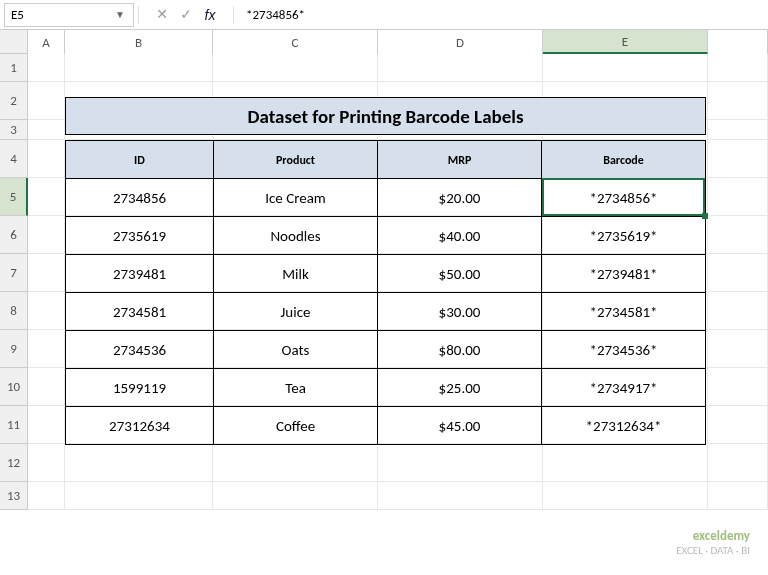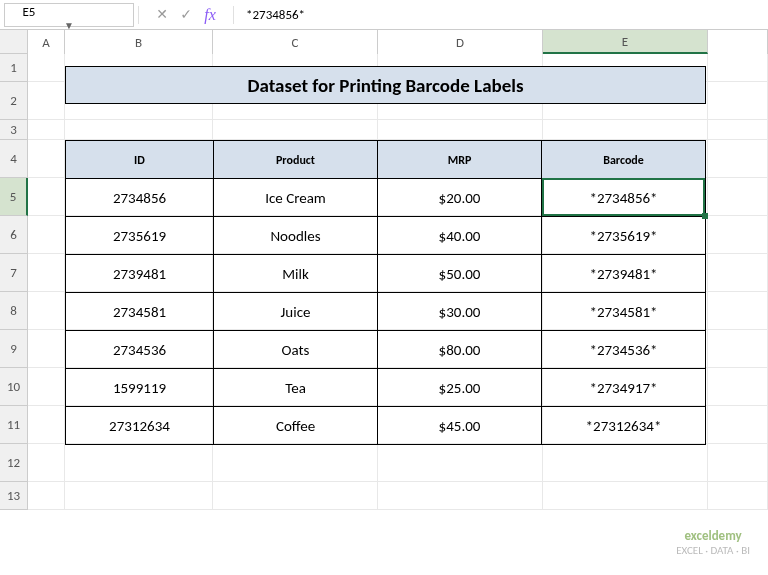--- a/index.html
+++ b/index.html
@@ -1,24 +1,24 @@
 <!DOCTYPE html>
 <html><head>
   <meta charset="utf-8">
   <style>
     * { box-sizing: border-box; margin: 0; padding: 0; }
     body { font-family: Calibri, Arial, sans-serif; font-size: 14px; background: #fff; width: 768px; height: 575px; overflow: hidden; position: relative; }
     
     .formula-bar { display: flex; align-items: center; height: 30px; border-bottom: 1px solid #ccc; background: #fff; }
-    .name-box-wrap { display: flex; align-items: center; border: 1px solid #ccc; height: 24px; width: 130px; margin: 2px 0 2px 4px; background: #fff; flex-direction: column; }
+    .name-box-wrap { display: flex; align-items: center; border: 1px solid #ccc; height: 24px; width: 130px; margin: 2px 0 2px 4px; background: #fff; }
     .name-box { width: 105px; padding: 0 6px; font-size: 13px; text-align: left; }
     .name-dd { width: 20px; text-align: center; color: #666; font-size: 10px; }
     .fb-buttons { display: flex; align-items: center; gap: 2px; padding: 0 8px; }
     .fb-btn { width: 22px; height: 22px; display: flex; align-items: center; justify-content: center; color: #999; font-size: 14px; }
-    .fb-btn.fx { font-style: italic; font-family: Liberation Serif, serif; color: #8b5cf6; font-size: 16px; }
+    .fb-btn.fx { font-style: italic; font-family: Liberation Sans, sans-serif; color: #0f172a; font-size: 14px; }
     .fb-sep { width: 1px; height: 18px; background: #e0e0e0; margin: 0 4px; }
     .formula-input { flex: 1; padding: 0 8px; font-size: 13px; }
     
     .sheet { display: flex; }
     .row-headers { width: 28px; background: #f0f0f0; }
     .corner { width: 28px; height: 24px; background: #f0f0f0; border-right: 1px solid #ccc; border-bottom: 1px solid #ccc; }
     .col-h { border-right: 1px solid #ccc; display: flex; align-items: center; justify-content: center; color: #555; font-size: 13px; }
     .col-h.selected { background: #d5e3cf; border-bottom: 2px solid #217346; }
     .row-h { height: 38px; border-right: 1px solid #ccc; border-bottom: 1px solid #ccc; display: flex; align-items: center; justify-content: center; color: #555; font-size: 13px; }
     .row-h.selected { background: #d5e3cf; border-right: 2px solid #217346; }
@@ -27,35 +27,35 @@
     .row-h.r13 { height: 28px; }
     
     .grid-area { position: relative; flex: 1; }
     .cells { position: relative; }
     .cell-row { display: flex; height: 38px; }
     .cell-row.r1 { height: 28px; }
     .cell-row.r3 { height: 20px; }
     .cell-row.r13 { height: 28px; }
     .cell { border-right: 1px solid #e8e8e8; border-bottom: 1px solid #e8e8e8; }
     
-    .table-container { position: absolute; left: 37px; top: 12px; }
+    .table-container { position: absolute; left: 37px; top: 43px; }
     .title-box { width: 641px; height: 38px; background: #d6e0ec; border: 1px solid #000; display: flex; align-items: center; justify-content: center; font-weight: bold; font-size: 19px; }
     
     .data-table { position: absolute; left: 37px; top: 86px; border-collapse: collapse; }
     .data-table th, .data-table td { border: 1px solid #000; height: 38px; text-align: center; padding: 0 6px; font-size: 15px; }
     .data-table th { background: #d6e0ec; font-weight: bold; font-size: 12px; }
     .col-id { width: 148px; }
     .col-product { width: 164px; }
     .col-mrp { width: 164px; }
     .col-barcode { width: 164px; }
     
     .selection { position: absolute; border: 2px solid #217346; pointer-events: none; background: transparent; }
     .fill-handle { position: absolute; width: 6px; height: 6px; background: #217346; }
     
-    .watermark { position: absolute; right: 18px; bottom: 18px; text-align: center; color: #bbb; font-size: 11px; line-height: 1.2; margin-top: 9px; }
+    .watermark { position: absolute; right: 18px; bottom: 18px; text-align: right; color: #bbb; font-size: 11px; line-height: 1.2; margin-top: 9px; }
     .watermark .brand { color: #a0c080; font-size: 13px; font-weight: bold; }
     
     .top-area { display: flex; }
     .col-a { width: 37px; }
     .col-b { width: 148px; }
     .col-c { width: 165px; }
     .col-d { width: 165px; }
     .col-e { width: 165px; }
     .col-rest { flex: 1; }
   </style>

